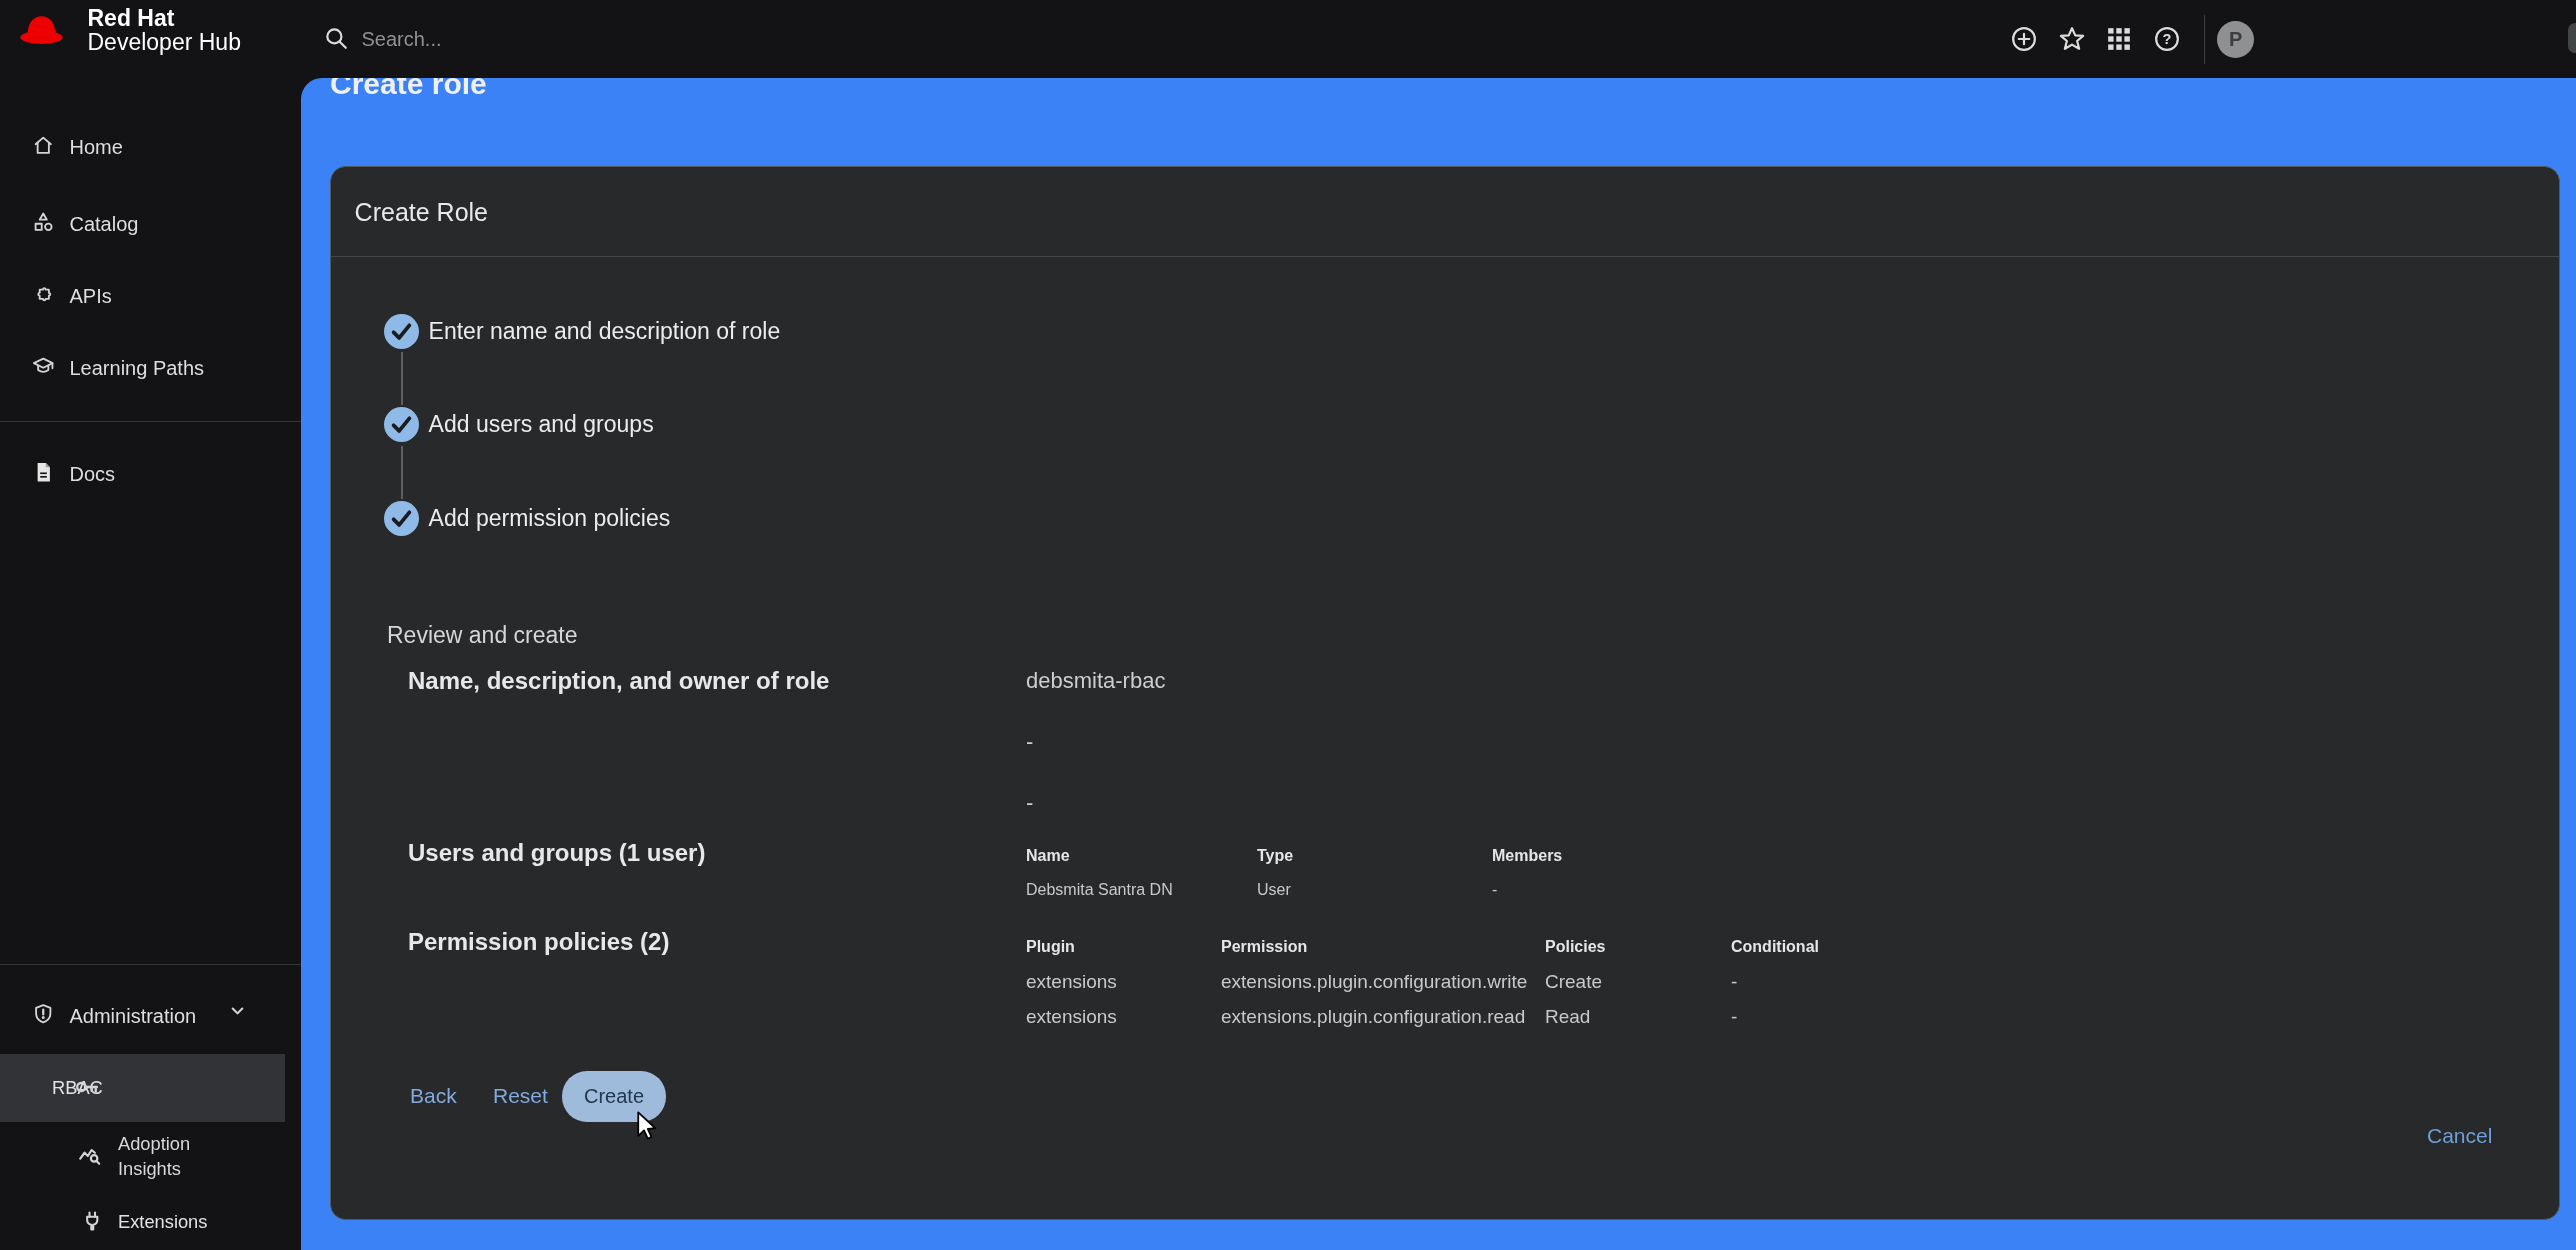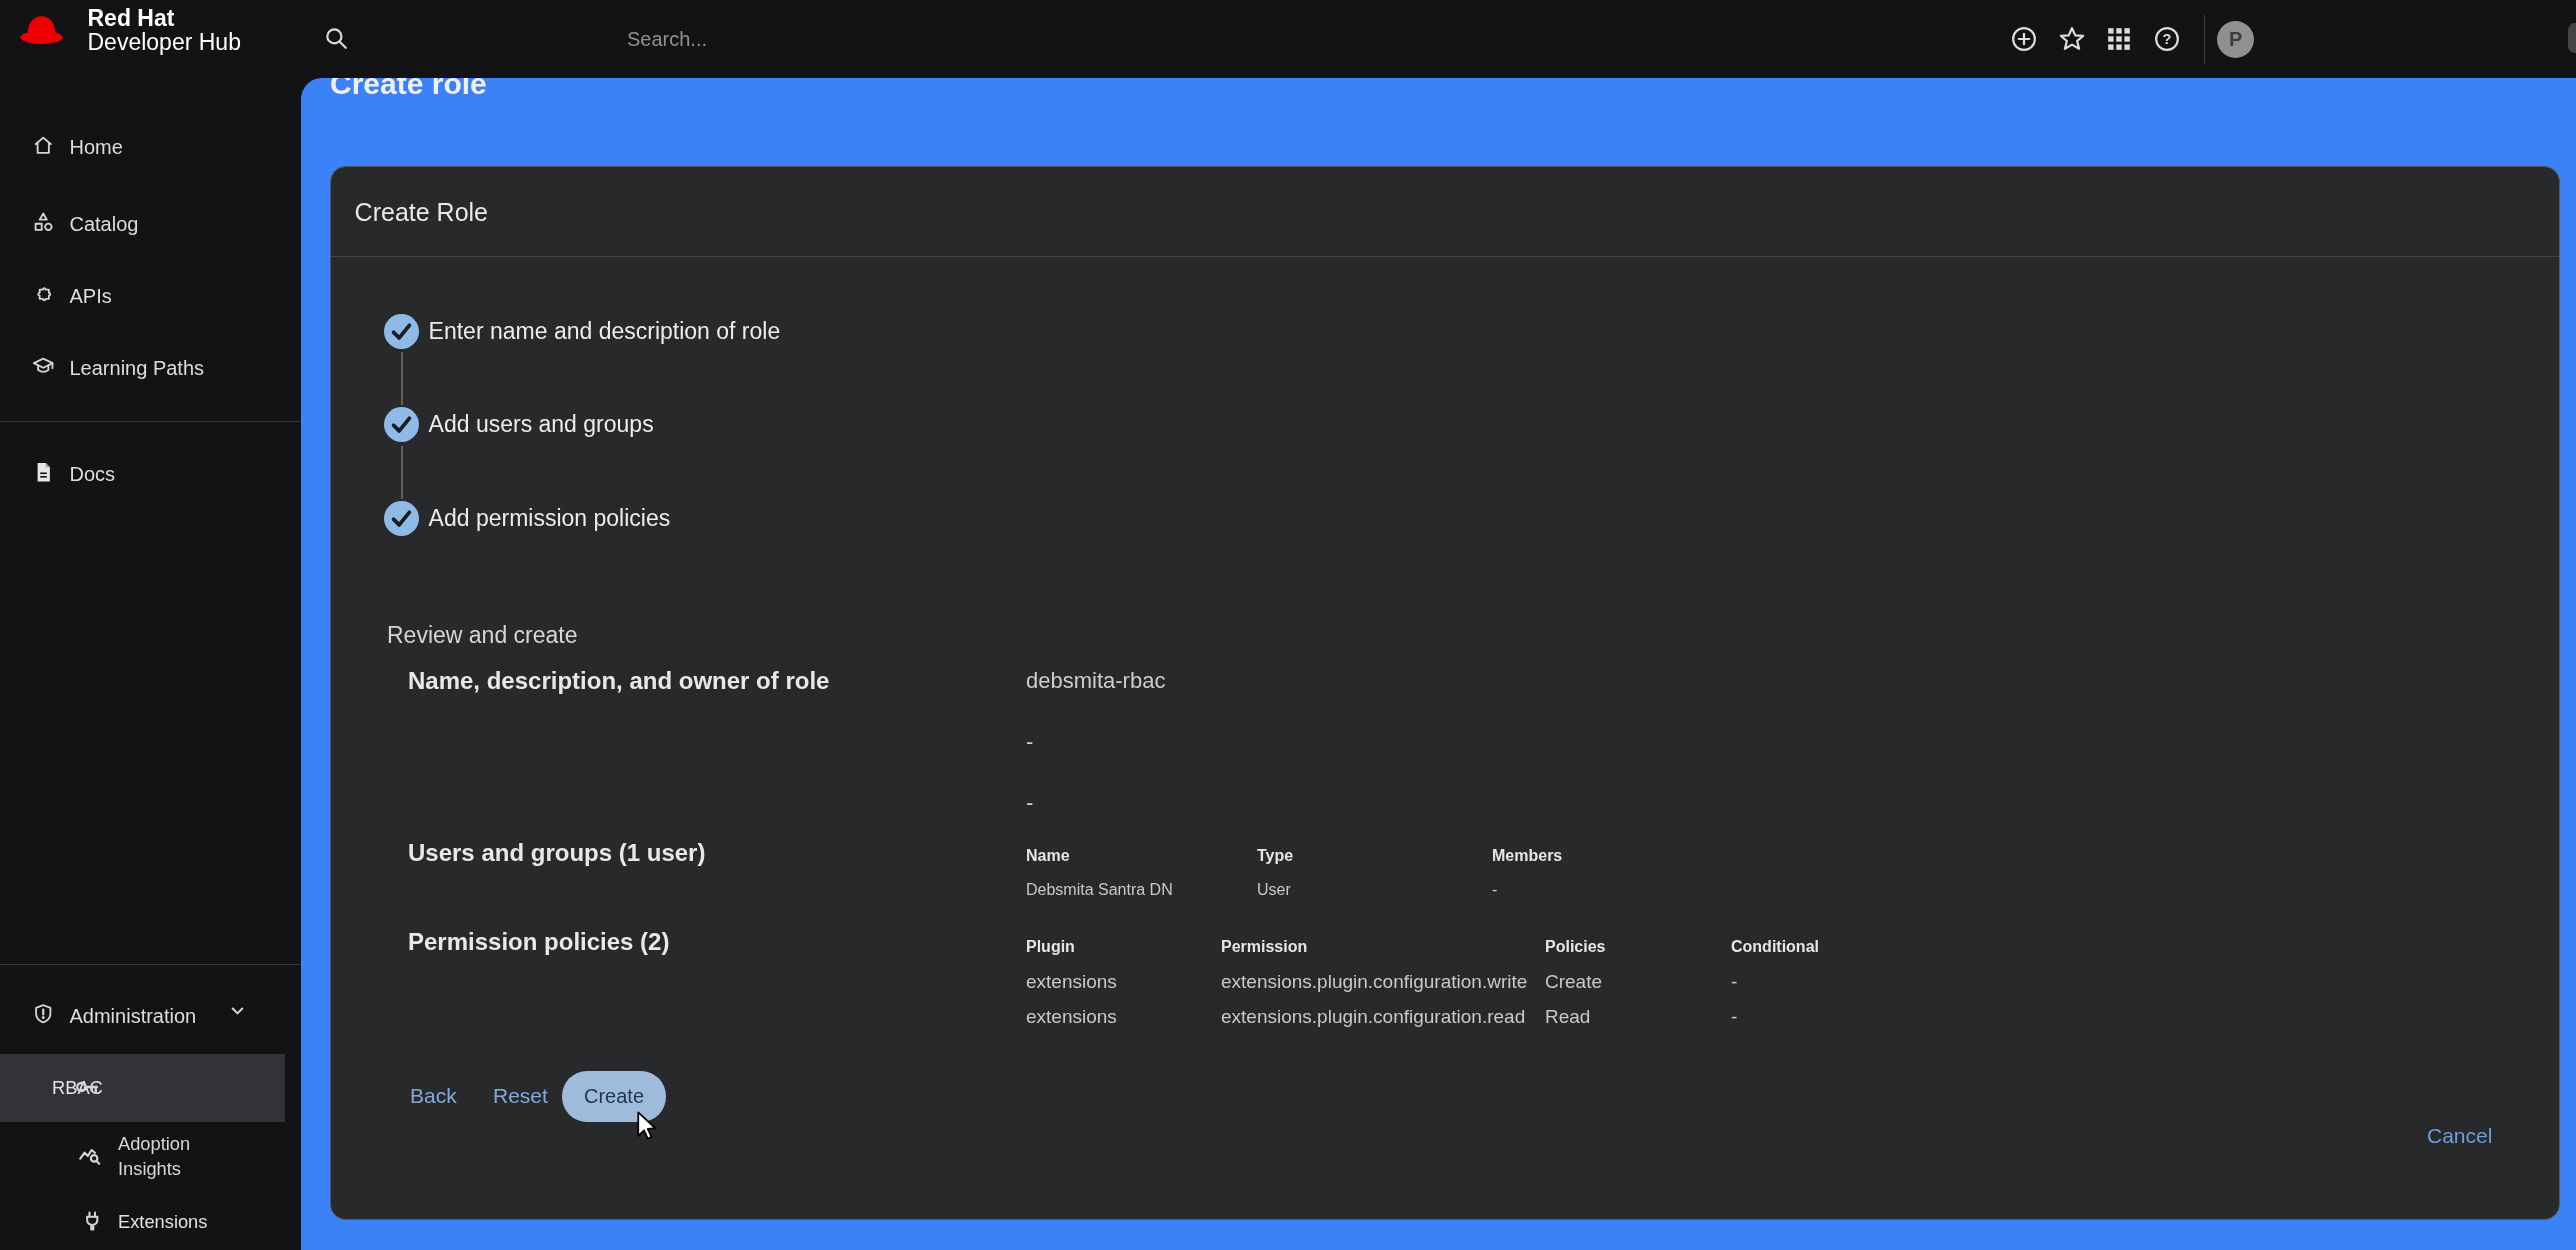--- a/index.html
+++ b/index.html
@@ -9,21 +9,21 @@
     font-family:"Liberation Sans", sans-serif;
     -webkit-font-smoothing:antialiased;
   }
   
   .topbar{position:absolute;left:0;top:0;width:2576px;height:78px;background:#131315;z-index:5;}
   .brand{position:absolute;left:17.5px;top:7px;display:flex;align-items:center;gap:23px;}
   .brand-text{color:#ffffff;line-height:23.6px;font-size:23px;}
   .brand-text .b1{font-weight:700;}
   .brand-text .b2{font-weight:400;}
   .search-wrap{position:absolute;left:323px;top:0;height:78px;display:flex;align-items:center;gap:10.5px;}
-  .search-input{background:transparent;border:none;outline:none;font-size:20px;color:#fca5a5;width:611px;font-family:"Liberation Sans",sans-serif;text-align:center;}
+  .search-input{background:transparent;border:none;outline:none;font-size:20px;color:#fca5a5;width:611px;font-family:"Liberation Sans",sans-serif;}
   .search-input::placeholder{color:#8f9193;}
   .top-actions{position:absolute;left:2009px;top:0;height:78px;display:flex;align-items:center;}
   .icon-btn{width:30px;height:30px;display:flex;align-items:center;justify-content:center;margin-right:17.5px;cursor:pointer;}
   .vdiv{width:0.9px;height:49px;background:#3c3d3f;margin:0 12.2px 0 5.2px;}
   .avatar{width:37px;height:37px;border-radius:50%;background:#8f9092;color:#3c3e40;
     display:flex;align-items:center;justify-content:center;font-size:20px;font-weight:600;}
   .edge-partial{position:absolute;right:0;top:23px;width:7.9px;height:30px;background:#434445;border-radius:7px 0 0 7px;}
   
   .sidebar{position:absolute;left:0;top:78px;width:301px;height:1173px;background:#131315;z-index:4;}
   .nav-item{position:absolute;left:0;width:301px;height:56px;display:flex;align-items:center;gap:14px;padding-left:31px;box-sizing:border-box;cursor:pointer;}

